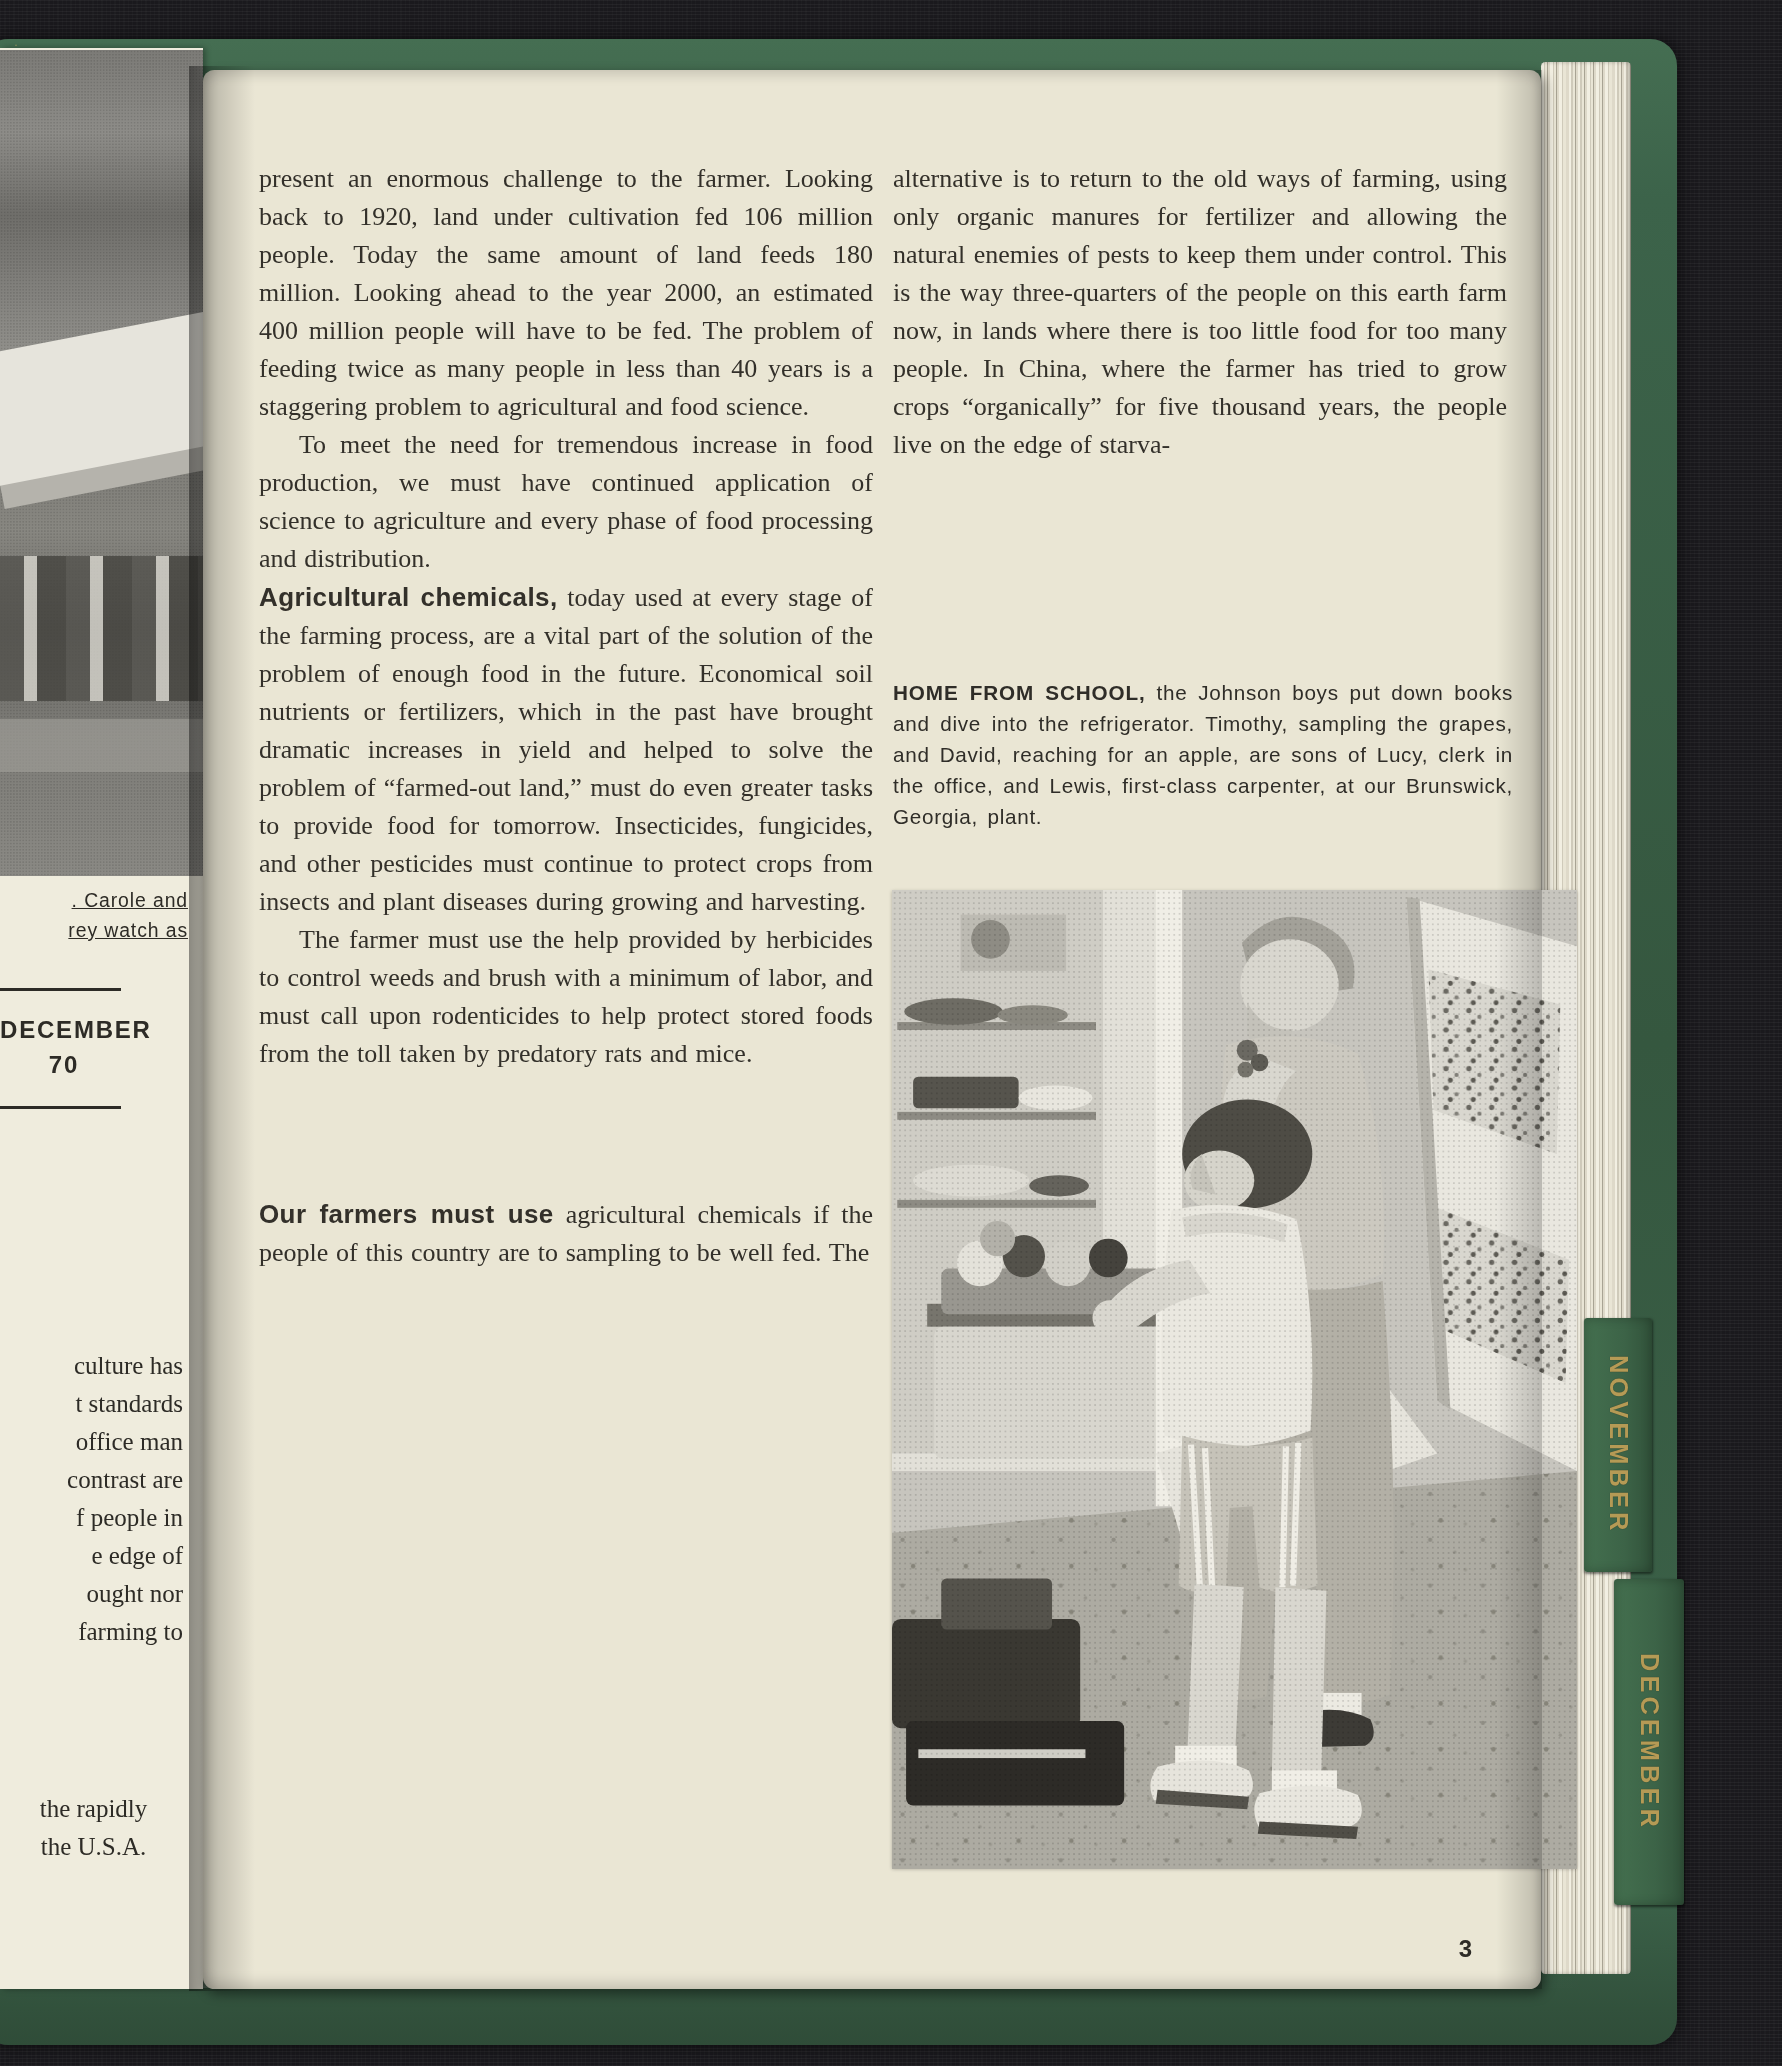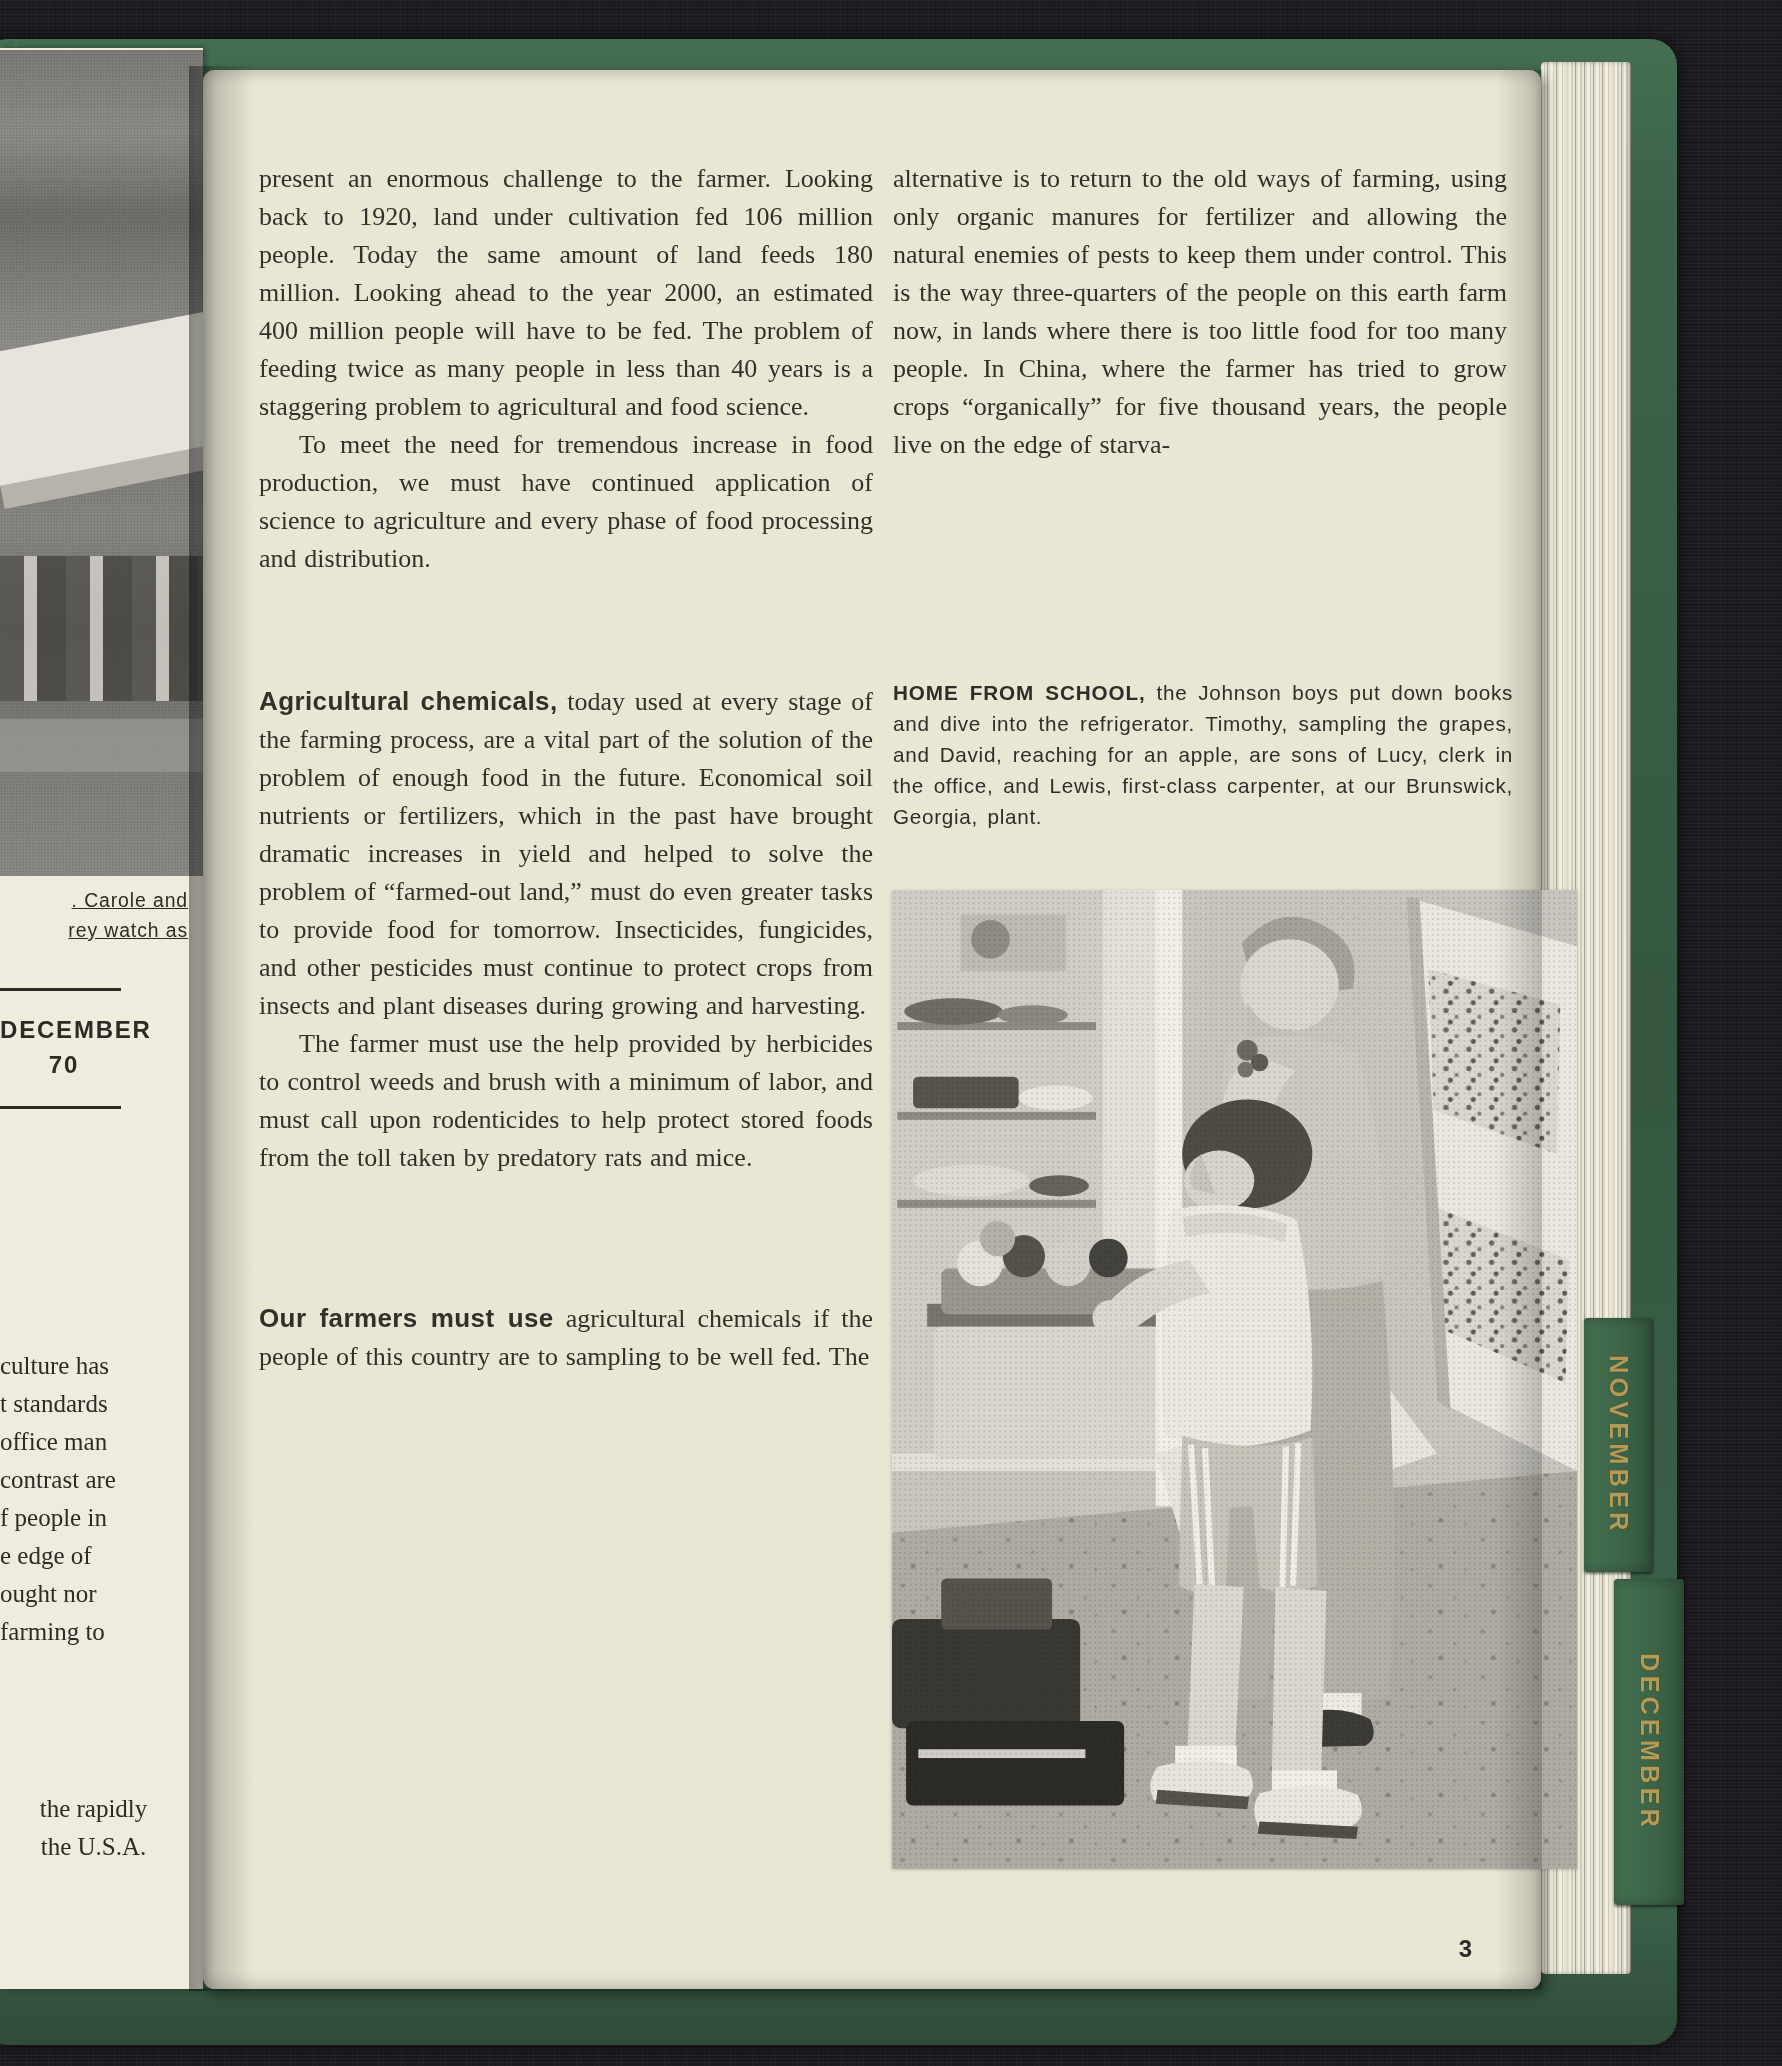--- a/index.html
+++ b/index.html
@@ -54,41 +54,41 @@
       #54534e;opacity:.8;}
   .prev-photo .shelfband2{position:absolute;left:0;top:669px;width:203px;height:53px;background:#9c9b95;opacity:.7;}
 
   .prev-caption{position:absolute;left:0;top:838px;width:188px;text-align:right;
     font-family:"Liberation Sans",sans-serif;font-size:19.4px;line-height:29.5px;letter-spacing:0.9px;color:#2d2b26;text-decoration:underline;}
   .rule{position:absolute;left:0;width:121px;height:3.1px;background:#2d2b26;}
   .rule-1{top:940px;} .rule-2{top:1058px;}
   .prev-index{position:absolute;left:0;top:964px;width:128px;text-align:center;
     font-family:"Liberation Sans",sans-serif;font-weight:700;font-size:24px;line-height:35px;
     letter-spacing:1.8px;color:#2d2b26;}
-  .prev-frags{position:absolute;left:0;top:1299px;width:175px;text-align:left;
+  .prev-frags{position:absolute;left:8px;top:1299px;width:175px;text-align:right;
     font-size:25px;line-height:38px;color:#2d2b26;}
   .prev-foot{position:absolute;left:0;top:1742px;width:187px;text-align:center;
     font-size:25px;line-height:38px;color:#2d2b26;font-family:Liberation Serif, serif;}
 
   
   .main-page{position:absolute;left:203px;top:70px;width:1338px;height:1919px;background:#eae6d4;
     border-radius:11.4px;
     box-shadow:inset 0 6.2px 10.6px rgba(0,0,0,.12), inset 0 -7px 11.4px rgba(0,0,0,.14), 3.5px 4.4px 11.4px rgba(0,0,0,.45);}
   .gutter-shadow{position:absolute;left:189px;top:66px;width:66px;height:1925px;
     background:linear-gradient(90deg, rgba(0,0,0,.42), rgba(0,0,0,.16) 45%, transparent);pointer-events:none;}
   .curl-shadow{position:absolute;left:1496px;top:70px;width:46px;height:1919px;
     background:linear-gradient(270deg, rgba(0,0,0,.20), transparent);pointer-events:none;}
 
   .col{position:absolute;width:614px;color:#33302a;font-size:26px;line-height:38px;
     text-align:justify;word-spacing:1.3px;}
   .col-left{left:259px;top:160px;}
   .col-right{left:893px;top:160px;}
   .col p{margin:0;}
   .col p.indent{text-indent:40px;}
-  .col p.gap-lg{margin-top:104px;}
+  .col p.gap-lg{}
   .col p.gap-xl{margin-top:122px;}
   .lead{font-family:"Liberation Sans",sans-serif;font-weight:700;letter-spacing:0.4px;}
 
   .photo-caption{position:absolute;left:893px;top:677px;width:620px;
     font-family:"Liberation Sans",sans-serif;font-size:20.7px;line-height:31px;
     letter-spacing:0.7px;word-spacing:3.1px;color:#2f2d28;text-align:justify;}
   .photo-caption .cap-lead{font-weight:700;letter-spacing:0.9px;}
 
   .photo{position:absolute;left:892px;top:890px;width:685px;height:979px;overflow:hidden;
     box-shadow:0 0.9px 3.5px rgba(0,0,0,.25);}

